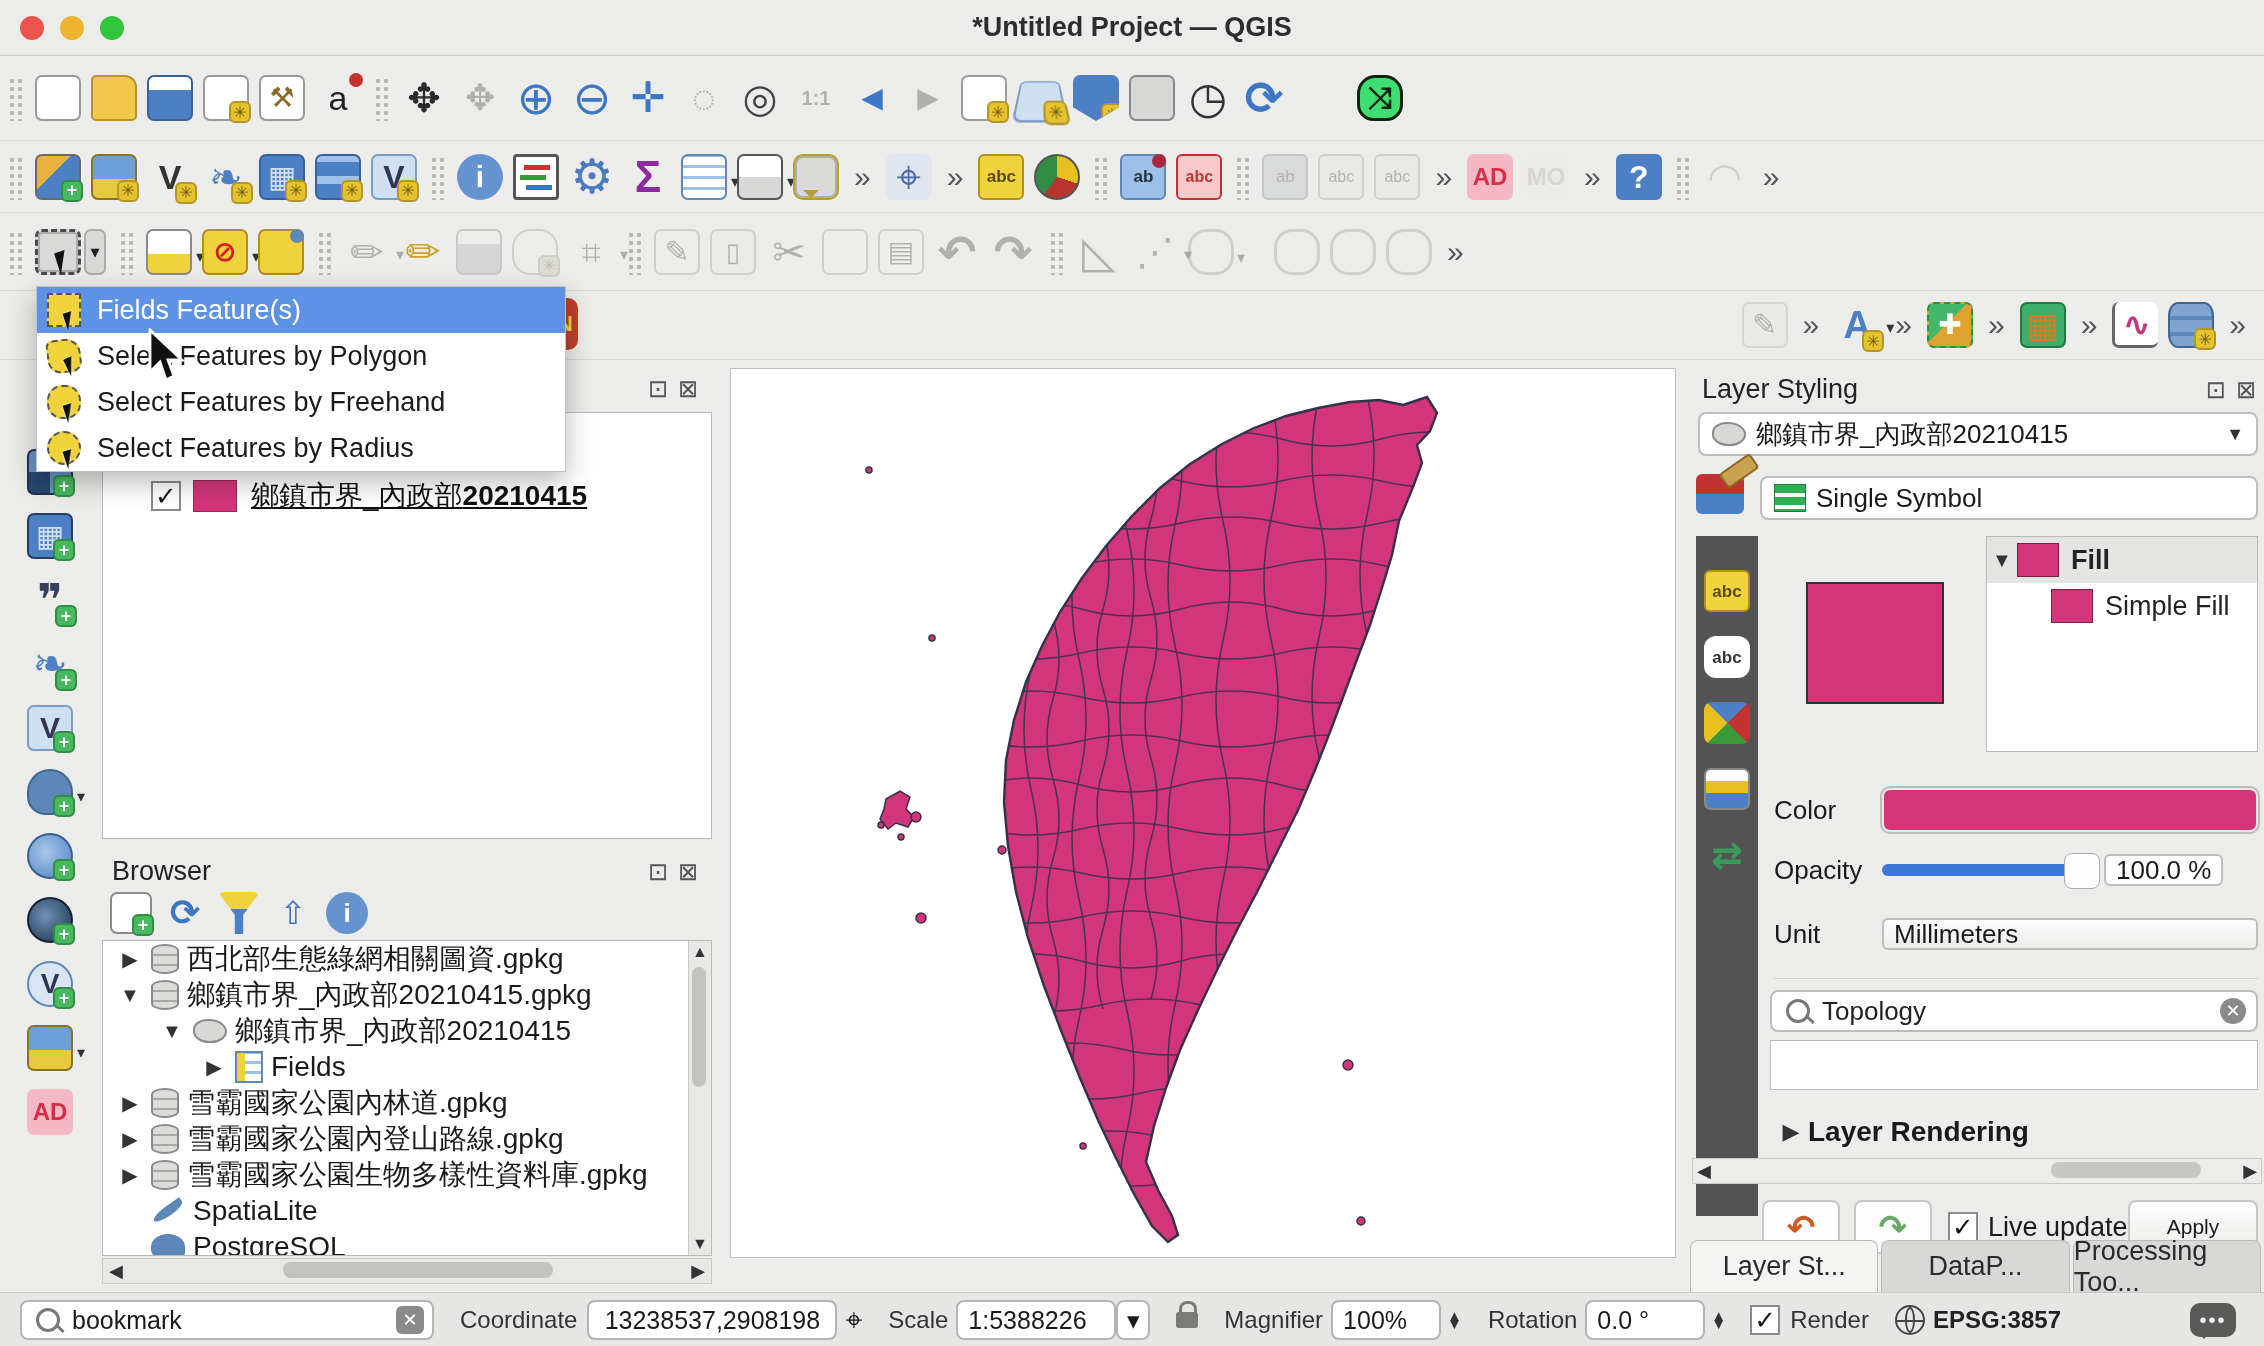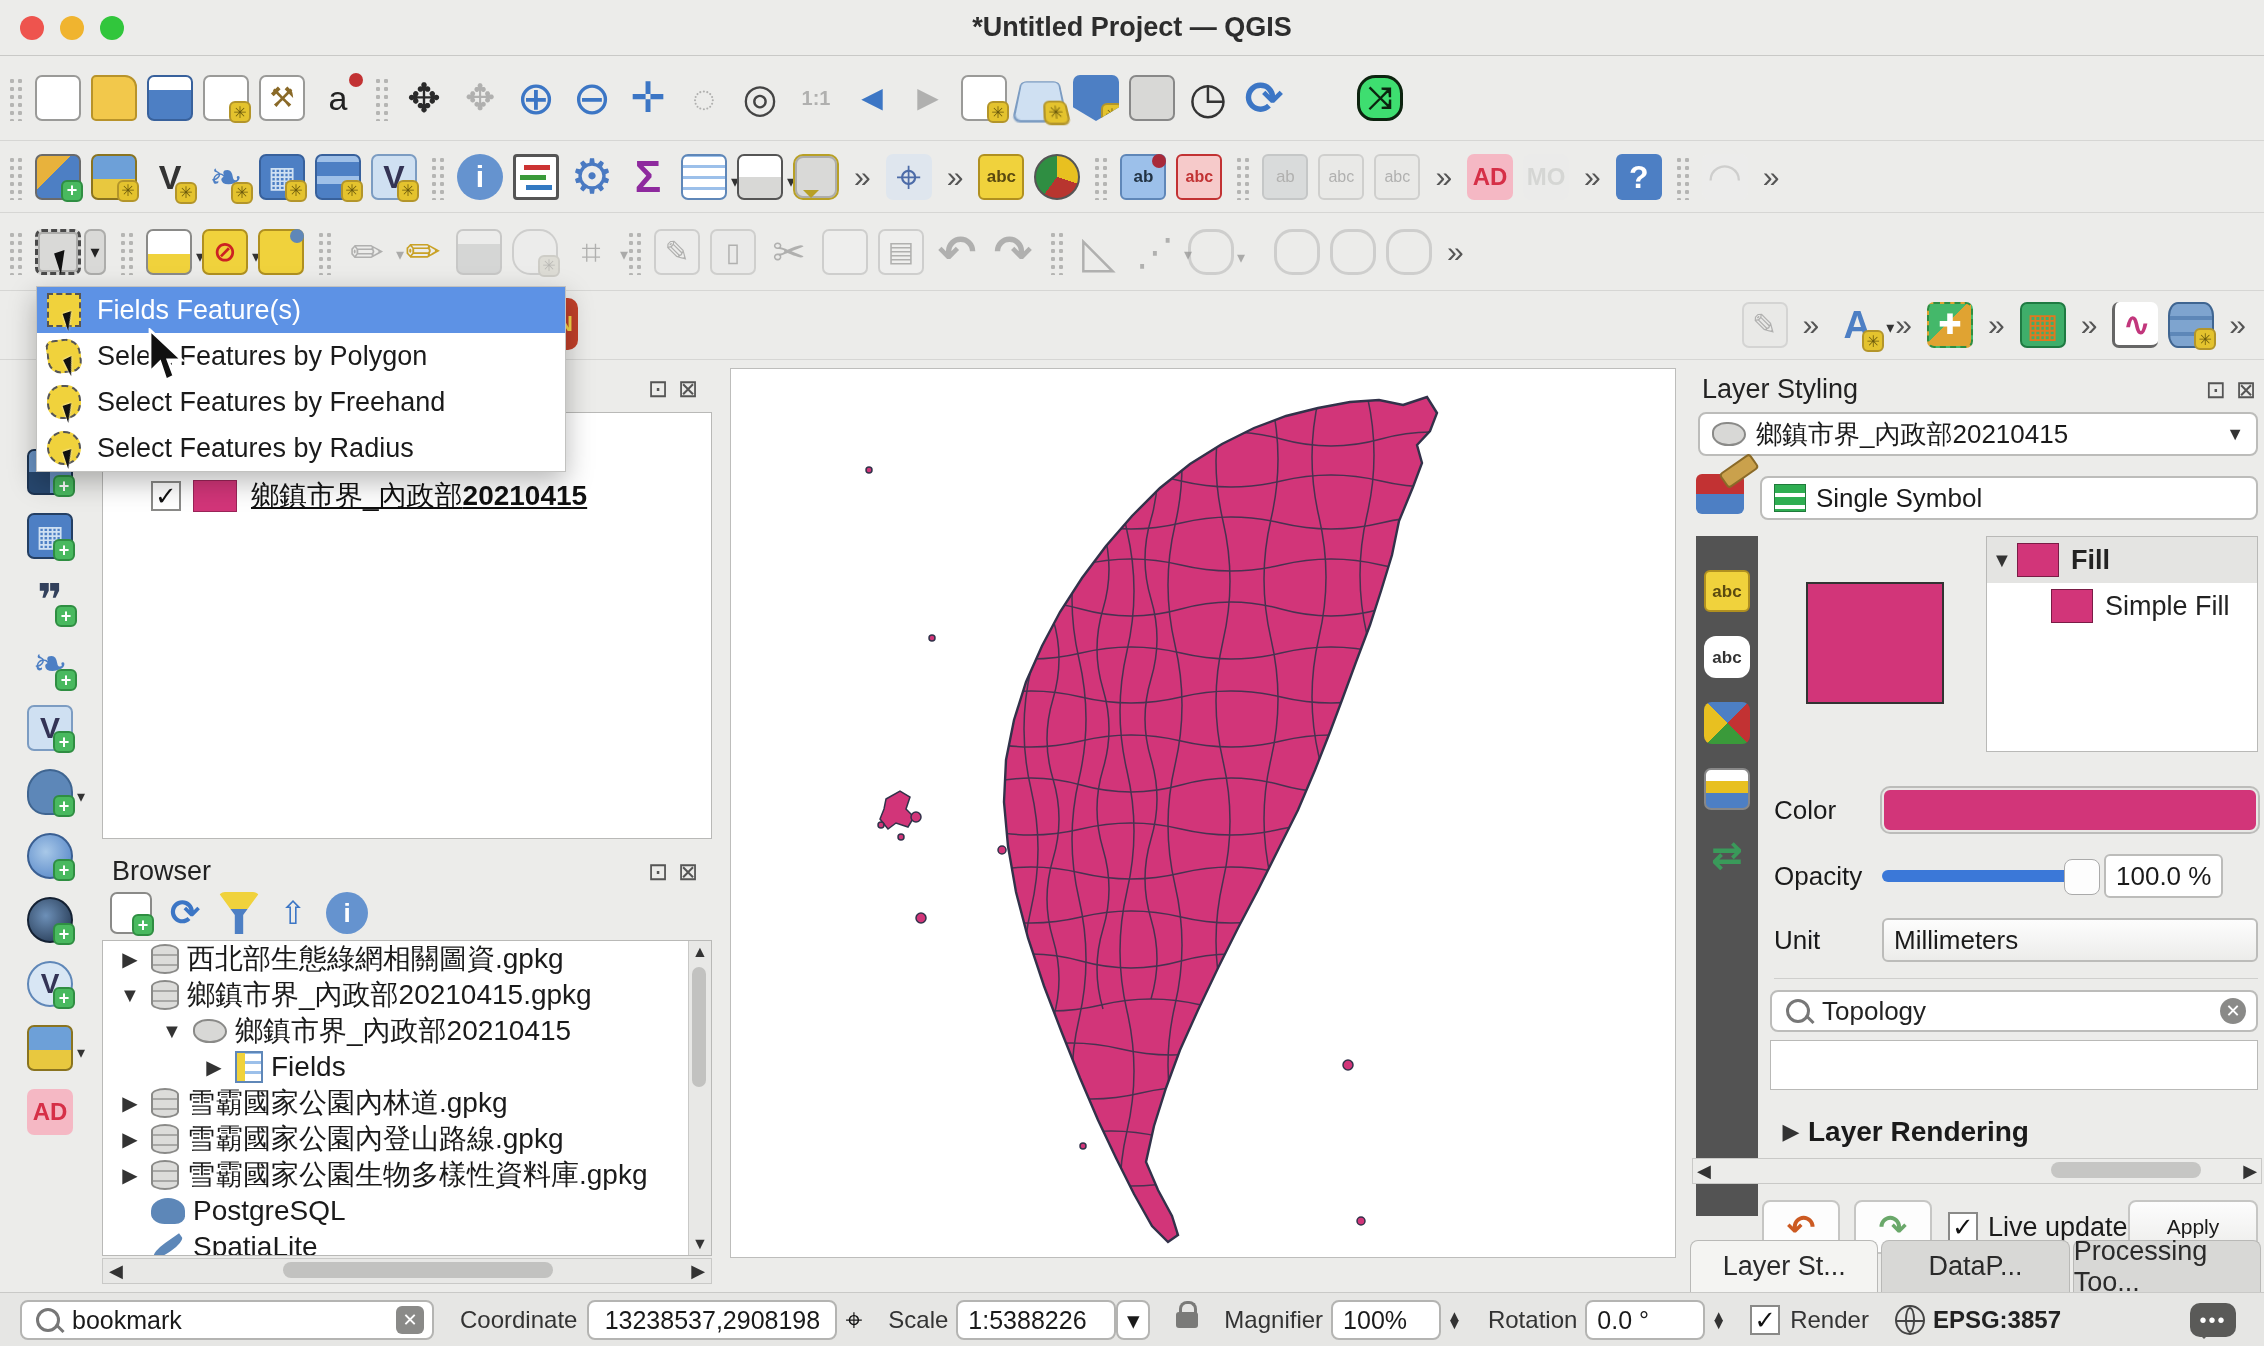--- a/index.html
+++ b/index.html
@@ -171,21 +171,21 @@
   .symrow .tree-exp{width:30px;}
   .sym-swatch{width:40px;height:32px;border:1px solid #7a1c46;margin-right:12px;flex:0 0 auto;}
   .symrow.child{padding-left:64px;font-weight:400;}
   .frow{position:absolute;display:flex;align-items:center;font-size:26px;color:#1a1a1a;}
   .flabel{width:108px;flex:0 0 auto;}
   #color-row{left:84px;top:420px;width:484px;}
   .color-bar{flex:1;height:40px;background:#d23579;border-radius:8px;border:2px solid #e8e8e6;box-shadow:0 0 0 2px #bcbcba;}
   #opacity-row{left:84px;top:486px;width:484px;}
   .slider{position:relative;width:212px;height:12px;background:#3b78d8;border-radius:6px;margin-right:10px;}
   .slider .knob{position:absolute;right:-6px;top:-11px;width:34px;height:34px;background:#fdfdfd;border:1px solid #aaa;border-radius:8px;}
-  .valbox{height:44px;background:#fff;border:2px solid #bcbcba;border-radius:6px;display:flex;align-items:center;
+  .valbox{height:32px;background:#fff;border:2px solid #bcbcba;border-radius:6px;display:flex;align-items:center;
       padding:0 10px;box-sizing:border-box;font-size:26px;}
   #unit-row{left:84px;top:550px;width:484px;}
   #unit-row .valbox{flex:1;background:linear-gradient(#fdfdfd,#ececea);}
   .hline{position:absolute;left:84px;width:484px;border-top:1px solid #cfcfcd;}
   #search-box{position:absolute;left:80px;top:622px;width:488px;height:42px;background:#fff;border:2px solid #bcbcba;
       border-radius:8px;display:flex;align-items:center;box-sizing:border-box;font-size:26px;color:#222;}
   .mag-ic{width:18px;height:18px;border:3px solid #777;border-radius:50%;position:relative;margin:0 12px 0 14px;flex:0 0 auto;}
   .mag-ic::after{content:"";position:absolute;left:16px;top:16px;width:10px;height:3px;background:#777;transform:rotate(45deg);}
   .clear-ic{margin-left:auto;margin-right:10px;width:26px;height:26px;border-radius:50%;background:#8a8a88;color:#fff;
       font-size:18px;display:flex;align-items:center;justify-content:center;}
@@ -617,27 +617,27 @@
         <span class="tree-ic ic-database"></span>
         <span>雪霸國家公園內登山路線.gpkg</span>
       </div>
       <div class="tree-row" style="padding-left: 14px;">
         <span class="tree-exp">▶</span>
         <span class="tree-ic ic-database"></span>
         <span>雪霸國家公園生物多樣性資料庫.gpkg</span>
       </div>
       <div class="tree-row" style="padding-left: 14px;">
         <span class="tree-exp"></span>
+        <span class="tree-ic ic-feather"></span>
+        <span>SpatiaLite</span>
+      </div>
+      <div class="tree-row" style="padding-left: 14px;">
+        <span class="tree-exp"></span>
         <span class="tree-ic ic-elephant"></span>
         <span>PostgreSQL</span>
-      </div>
-      <div class="tree-row" style="padding-left: 14px;">
-        <span class="tree-exp"></span>
-        <span class="tree-ic ic-feather"></span>
-        <span>SpatiaLite</span>
       </div>
     </div>
   <div class="vscroll">
     <div class="up">▲</div>
     <div class="thumb"></div>
     <div class="dn">▼</div>
   </div>
 </div>
 <div id="browser-hscroll">
   <span class="hsar" style="left:6px">◀</span>

